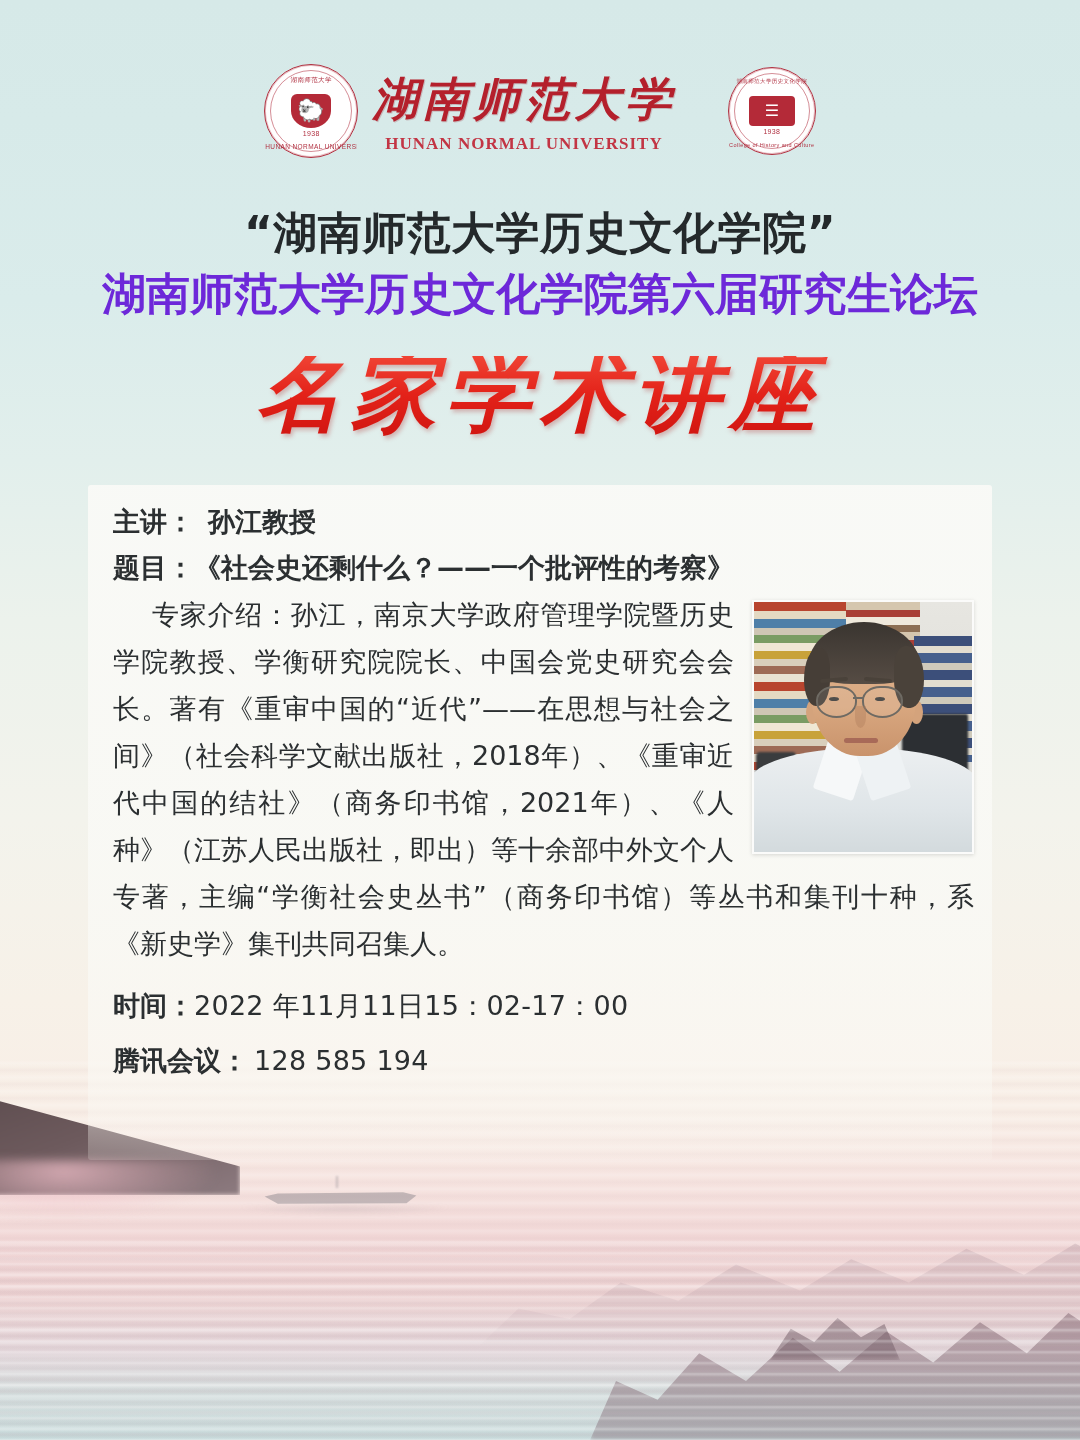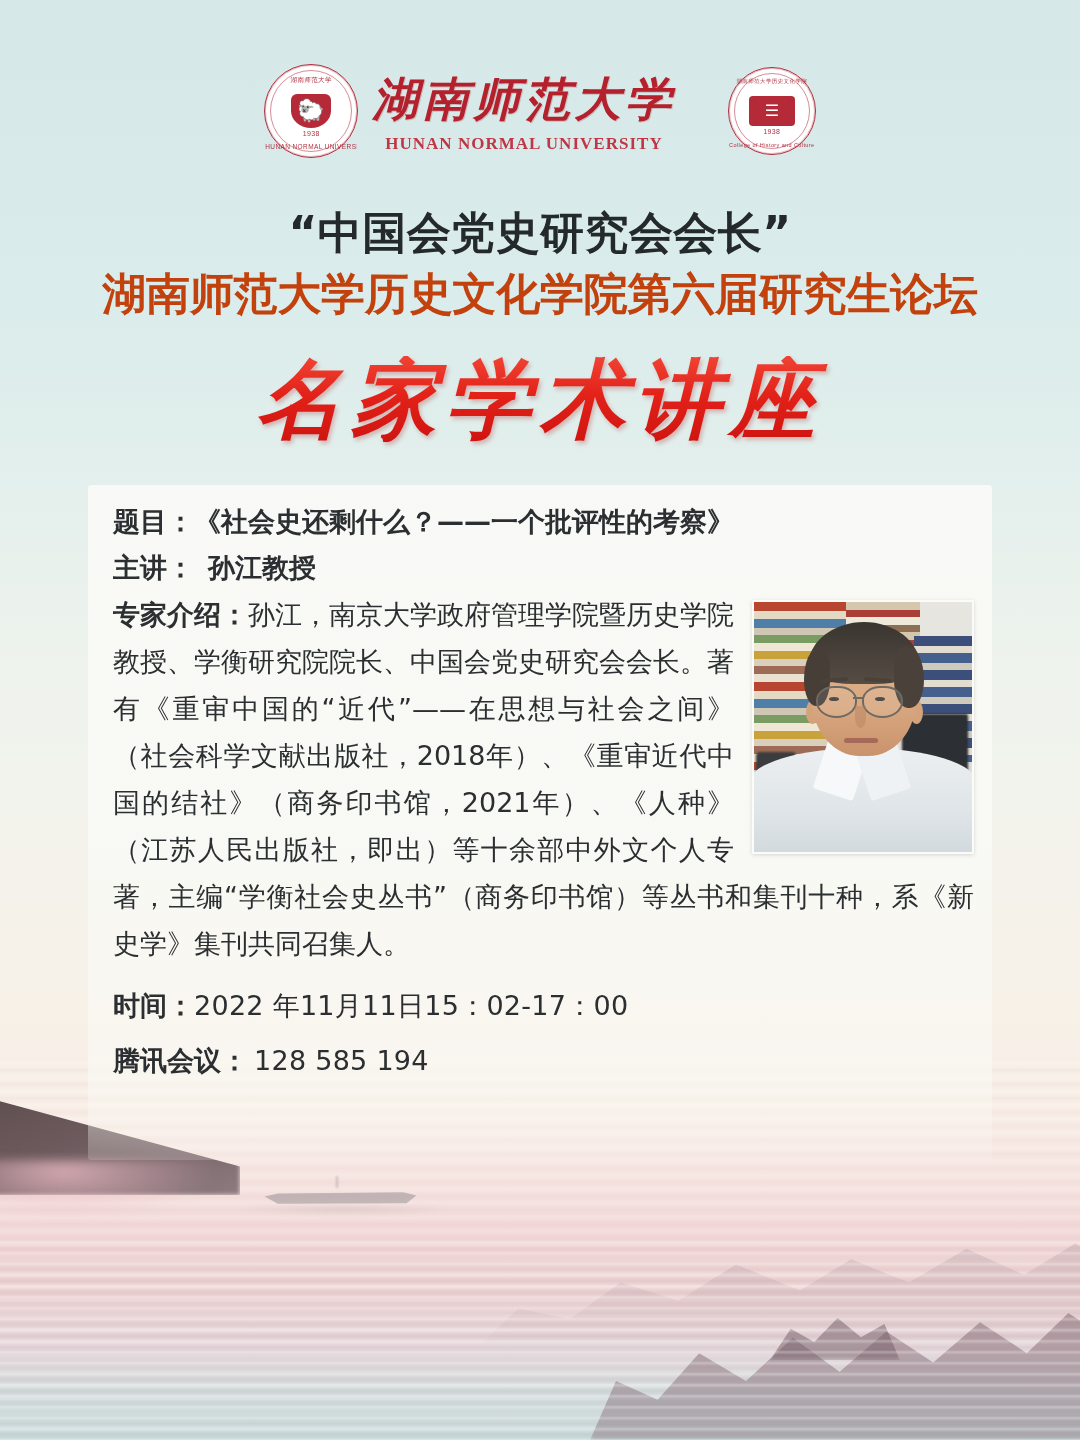--- a/index.html
+++ b/index.html
@@ -165,27 +165,27 @@
 
   
   .title-wrap { position:absolute; left:0; right:0; top:206px; text-align:center; }
   .title-line1 {
     font-family:"DejaVu Sans","Liberation Sans", sans-serif;
     font-weight:700; font-size:44px; color:#24292b;
     letter-spacing:.01em; line-height:1.22;
   }
   .title-line2 {
     font-family:"DejaVu Sans","Liberation Sans", sans-serif;
-    font-weight:700; font-size:44px; color:#c2410c;
+    font-weight:700; font-size:44px; color:#6d28d9;
     letter-spacing:-.005em; line-height:1.26; margin-top:6px;
   }
 
   .headline {
     position:absolute; left:0; right:0; top:356px; text-align:center;
-    font-family:Liberation Sans, sans-serif;
+    font-family:Liberation Mono, monospace;
     font-weight:700; font-style:italic;
     font-size:86px; letter-spacing:.10em;
     line-height:1;
     background: linear-gradient(180deg, #f04334 0%, #e32219 45%, #cf1410 100%);
     -webkit-background-clip: text; background-clip: text;
     color: transparent;
     -webkit-text-fill-color: transparent;
     filter: drop-shadow(2px 3px 2px rgba(170,30,30,.28));
   }
 
@@ -334,21 +334,21 @@
   }
   .pt-ear-l { left:52px; }
   .pt-ear-r { left:156px; }
 
   .para {
     text-align: justify;
     text-align-last: left;
     line-height:1.74;
     text-justify: inter-character;
   }
-  .para-head { font-weight:700; }
+  .para-head { font-weight:400;margin-left:39px; }
 
   .meta-row { line-height:1.80; white-space:nowrap;margin-top:7px; }
   .meta-label { font-weight:700; }
   .meta-val { font-weight:400; letter-spacing:.01em; }
 </style>
 </head>
 <body>
 
 <div class="bg-root">
   <div class="bg-sky"></div>
@@ -386,35 +386,35 @@
       <div class="seal-txt-top" style="top:10px;font-size:5.5px;">湖南师范大学历史文化学院</div>
       <div class="seal-core" style="width:46px;height:30px;font-size:16px;border-radius:4px;">☰</div>
       <div class="seal-year" style="bottom:19px;">1938</div>
       <div class="seal-txt-bot" style="bottom:6px;font-size:5.5px;">College of History and Culture</div>
     </div>
   </div>
 
 </div>
 
 <div class="title-wrap">
-  <div class="title-line1">“中国会党史研究会会长”</div>
+  <div class="title-line1">“湖南师范大学历史文化学院”</div>
   <div class="title-line2">湖南师范大学历史文化学院第六届研究生论坛</div>
 </div>
 
 <div class="headline">名家学术讲座</div>
 
 <div class="card">
   <div class="body-text">
 
     <div class="row">
+      <span class="row-label">主讲：</span><span class="row-val" style="padding-left:14px;">孙江教授</span>
+    </div>
+
+    <div class="row">
       <span class="row-label">题目：</span><span class="row-title">《社会史还剩什么？——一个批评性的考察》</span>
-    </div>
-
-    <div class="row">
-      <span class="row-label">主讲：</span><span class="row-val" style="padding-left:14px;">孙江教授</span>
     </div>
 
     <div class="para">
       <div class="portrait">
         <div class="pt-wall"></div>
         <div class="pt-shelf"></div>
         <div class="pt-shelf2"></div>
         <div class="pt-shelf3"></div>
         <div class="pt-chair"></div>
         <div class="pt-chair2"></div>

